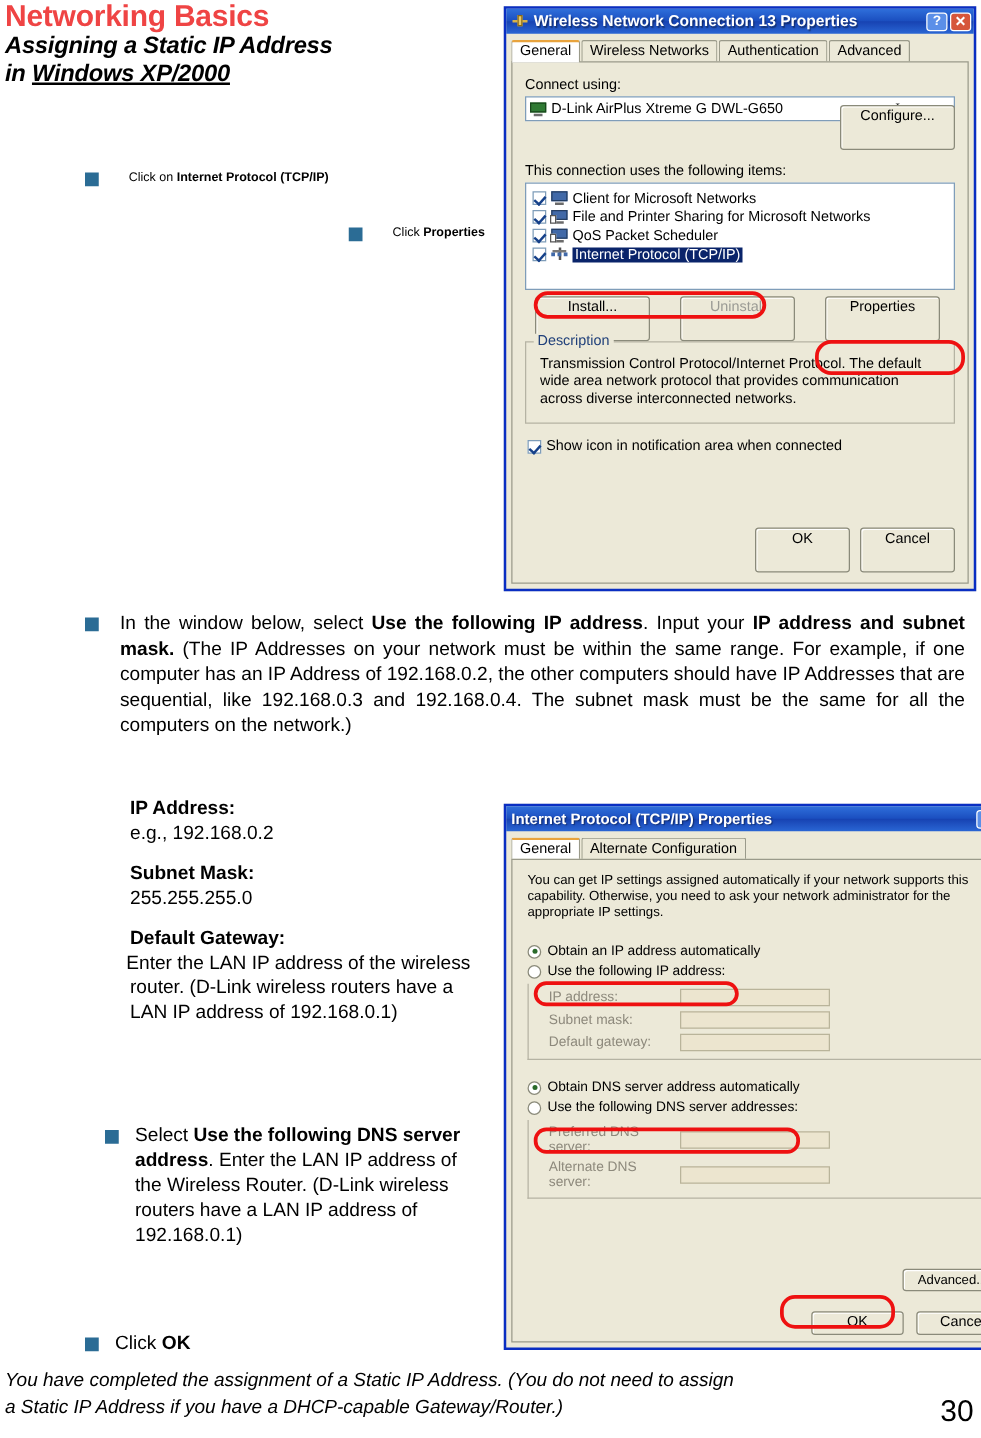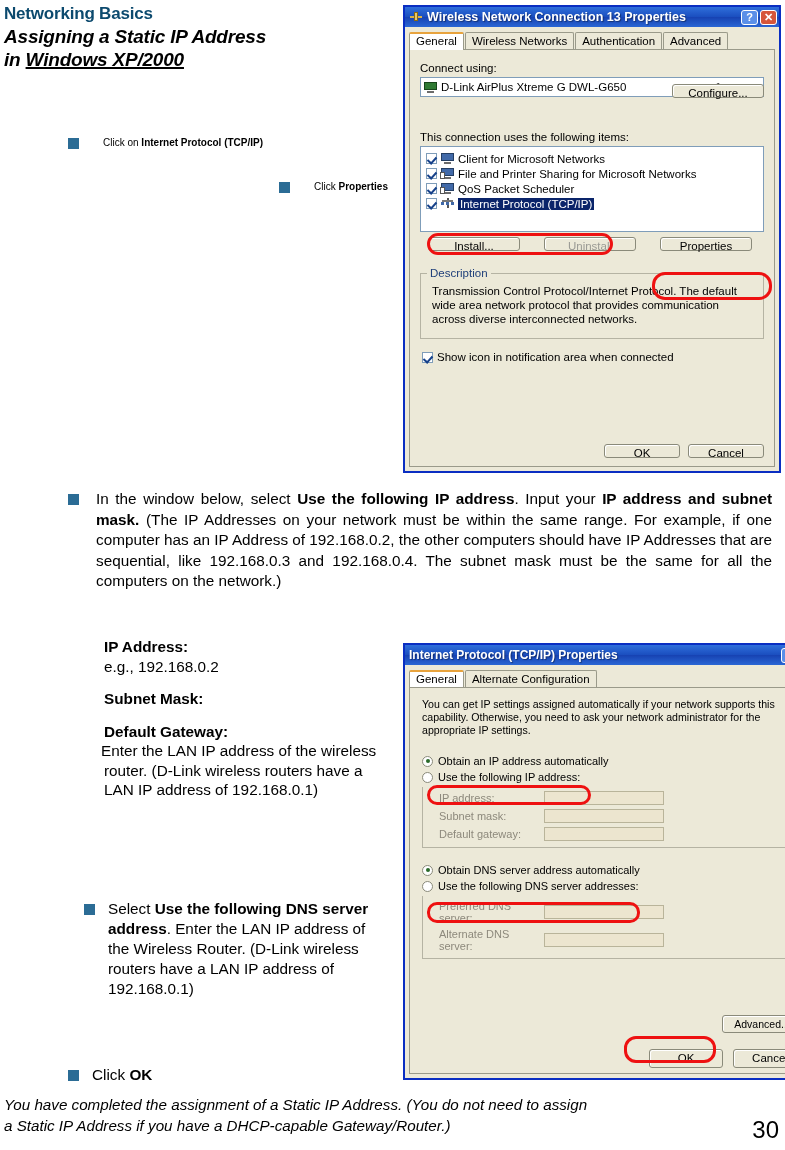--- a/index.html
+++ b/index.html
@@ -7,21 +7,21 @@
     width:785px;height:1150px;
     background:#ffffff;
     font-family:"Liberation Sans", sans-serif;
     position:relative;
     overflow:hidden;
     color:#000;
   }
 
   
   #page-head{position:absolute;left:4px;top:2px;width:390px;}
-  .h-red{color:#0c4a6e;font-weight:bold;font-size:17px;line-height:23px;letter-spacing:-0.2px;}
+  .h-red{color:#ef4444;font-weight:bold;font-size:24px;line-height:23px;letter-spacing:-0.2px;}
   .h-ital{font-weight:bold;font-style:italic;font-size:19px;line-height:23px;letter-spacing:-0.2px;}
   .h-ital .u{text-decoration:underline;text-decoration-thickness:2px;}
 
   
   .bullet-row{display:flex;align-items:flex-start;}
   .bsq{width:11px;height:11px;background:#2b6c95;flex:0 0 11px;margin-top:5px;}
   .btxt{margin-left:0;}
   b,strong{font-weight:bold;}
 
   #blk-1{position:absolute;left:68px;top:133px;width:320px;font-size:10px;line-height:20px;}
@@ -67,21 +67,21 @@
   .xpbody{position:absolute;left:4px;right:4px;top:24px;bottom:4px;}
   .tabstrip{display:flex;align-items:flex-end;height:19px;font-size:11.5px;}
   .tab{border:1px solid #9a9a8a;border-bottom:none;background:#ece9d8;
        padding:2px 6px 2px 6px;margin-right:1px;border-radius:2px 2px 0 0;line-height:13px;}
   .tab.act{background:#fff;border-top:2px solid #e8a33d;padding-top:1px;position:relative;z-index:2;}
   .tabpane{border:1px solid #9a9a8a;background:#ece9d8;position:absolute;
            left:0;right:0;top:18px;bottom:0;padding:8px 8px;box-sizing:border-box;font-size:11.5px;}
 
   .fld{background:#fff;border:1px solid #7f9db9;height:17px;display:flex;align-items:center;padding:0 3px;box-sizing:border-box;}
   .xbtn{border:1px solid #8a8a7a;background:#ece9d8;border-radius:3px;
-        font-size:11.5px;text-align:center;line-height:17px;height:14px;box-sizing:border-box;
+        font-size:11.5px;text-align:center;line-height:17px;height:36px;box-sizing:border-box;
         box-shadow:inset 1px 1px 0 #fff;}
   .xbtn.dis{color:#9a9a94;}
   .lstbox{background:#fff;border:1px solid #7f9db9;box-sizing:border-box;}
   .lrow{display:flex;align-items:center;height:15px;padding-left:5px;font-size:11.5px;}
   .cbx{width:11px;height:11px;border:1px solid #7f9db9;background:#fff;margin-right:4px;
        flex:0 0 11px;position:relative;box-sizing:border-box;}
   .cbx.on::after{content:"";position:absolute;left:2px;top:1px;width:4px;height:7px;
        border:solid #16418a;border-width:0 2px 2px 0;transform:rotate(42deg);}
   .micon{width:13px;height:11px;margin-right:4px;flex:0 0 13px;position:relative;}
   .micon .scr{position:absolute;left:0;top:0;width:13px;height:8px;background:#4169a8;border:1px solid #243e63;box-sizing:border-box;}
@@ -229,20 +229,21 @@
   </div>
 </div>
 
 <div id="blk-ip">
   <div class="grp">
     <div class="lbl">IP Address:</div>
     <div>e.g., 192.168.0.2</div>
   </div>
   <div class="grp">
     <div class="lbl">Subnet Mask:</div>
+    <div>255.255.255.0</div>
   </div>
   <div class="grp">
     <div class="lbl">Default Gateway:</div>
     <div style="text-indent:-3px;">Enter the LAN IP address of the wireless router. (D-Link wireless routers have a LAN IP address of 192.168.0.1)</div>
   </div>
 </div>
 
 <div id="blk-dns">
   <div class="bullet-row">
     <span class="bsq"></span>

